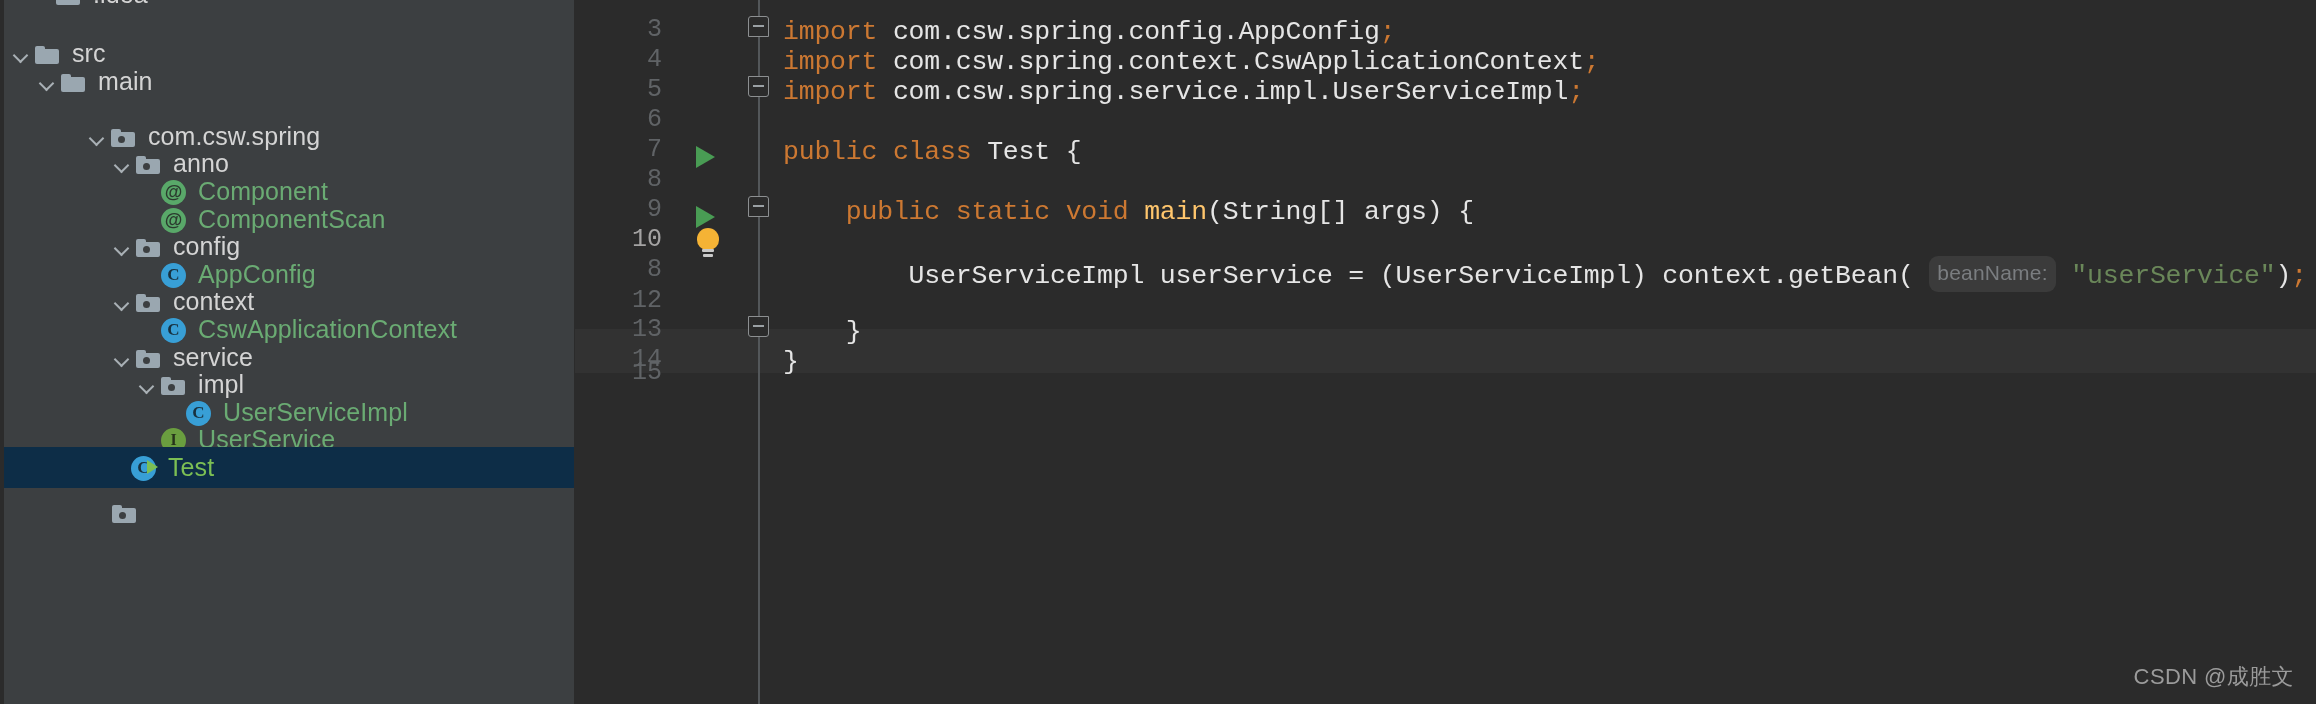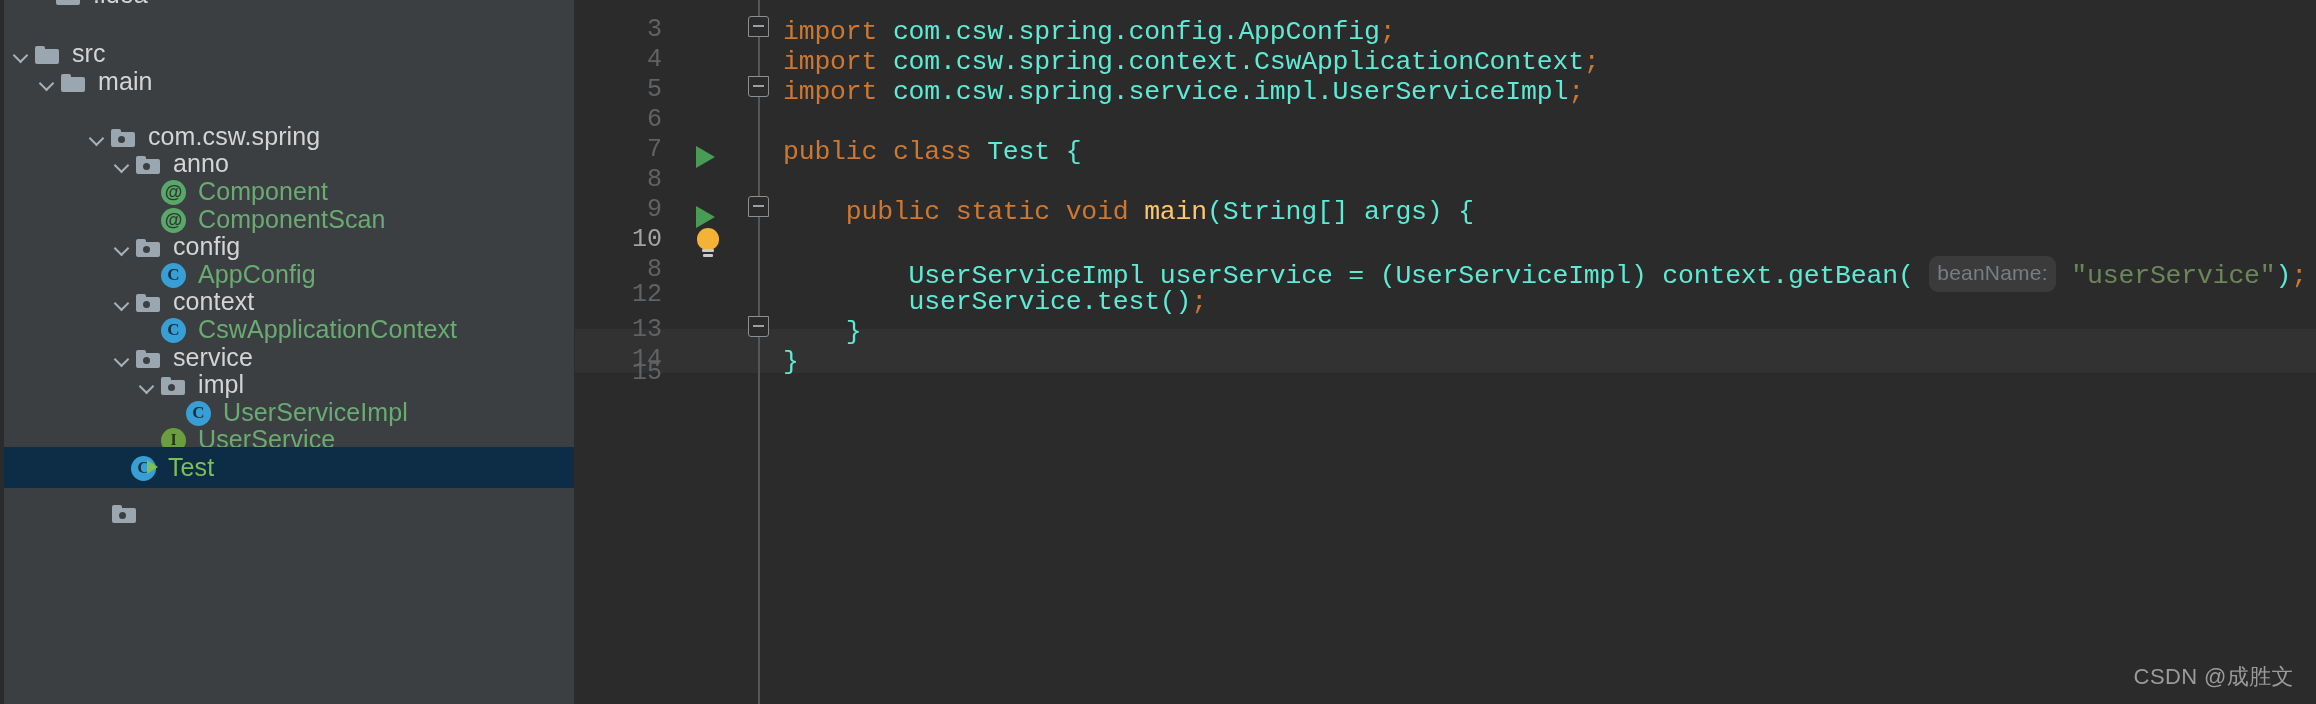--- a/index.html
+++ b/index.html
@@ -138,21 +138,21 @@
   .fold-minus.cap-top{ border-radius:3px 3px 0 0; }
   .fold-minus.cap-bottom{ border-radius:0 0 3px 3px; }
 
   .codeline{
     position:absolute; left:0; top:6px; white-space:pre;
     font-family:"Liberation Mono","DejaVu Sans Mono",monospace;
     font-size:26.5px; line-height:32px; letter-spacing:-0.2px;
     color:#a9b7c6;
   }
   .kw{ color:#cc7832; }
-  .txt{ color:#5eead4; }
+  .txt{ color:#e5e5e5; }
   .str{ color:#6a8759; }
   .meth{ color:#ffc66d; }
   .semi{ color:#cc7832; }
   .paren-hl{ background:#3b514d; }
   .hint{
     display:inline-block; background:#3b3b3b; color:#7a7d80;
     font-family:"Liberation Sans",sans-serif; font-size:21px;
     padding:1px 8px 3px 8px; border-radius:9px; vertical-align:3px;
     letter-spacing:.2px;
   }
@@ -325,21 +325,21 @@
       <div class="lnumtxt" style="top:-20px">2</div>
       <div class="lnumtxt" style="top:17px">3</div>
       <div class="lnumtxt" style="top:47px">4</div>
       <div class="lnumtxt" style="top:77px">5</div>
       <div class="lnumtxt" style="top:107px">6</div>
       <div class="lnumtxt" style="top:137px">7</div>
       <div class="lnumtxt" style="top:167px">8</div>
       <div class="lnumtxt" style="top:197px">9</div>
       <div class="lnumtxt" style="top:227px; color:#a4a3a3">10</div>
       <div class="lnumtxt" style="top:257px">8</div>
-      <div class="lnumtxt" style="top:282px">12</div>
+      <div class="lnumtxt" style="top:288px">12</div>
       <div class="lnumtxt" style="top:317px">13</div>
       <div class="lnumtxt" style="top:347px">14</div>
       <div class="lnumtxt" style="top:360px">15</div>
     </div>
 
     <div class="gutter-icons">
       <div class="run-tri" style="top:146px"></div>
       <div class="run-tri" style="top:206px"></div>
       <div class="bulb" style="top:228px">
         <span class="glass"></span>
@@ -371,21 +371,20 @@
 
       <div class="codeline" style="top:76px"><span class="kw">import</span><span class="txt"> com.csw.spring.service.impl.UserServiceImpl</span><span class="semi">;</span></div>
 
       <div class="codeline" style="top:136px"><span class="kw">public class</span><span class="txt"> Test {</span></div>
 
       <div class="codeline" style="top:196px"><span class="txt">    </span><span class="kw">public static void </span><span class="meth">main</span><span class="txt">(String[] args) {</span></div>
 
 
       <div class="codeline" style="top:256px"><span class="txt">        UserServiceImpl userService = (UserServiceImpl) context.getBean( </span><span class="hint">beanName:</span><span class="str"> "userService"</span><span class="txt">)</span><span class="semi">;</span></div>
 
-      <div class="codeline" style="top:286px"><span class="txt">        userService.test()</span><span class="semi">;</span></div>
 
       <div class="codeline" style="top:316px"><span class="txt">    }</span></div>
 
       <div class="codeline" style="top:346px"><span class="txt">}</span></div>
     </div>
 
     <div id="watermark">CSDN @成胜文</div>
   </div>
 </div>
 

